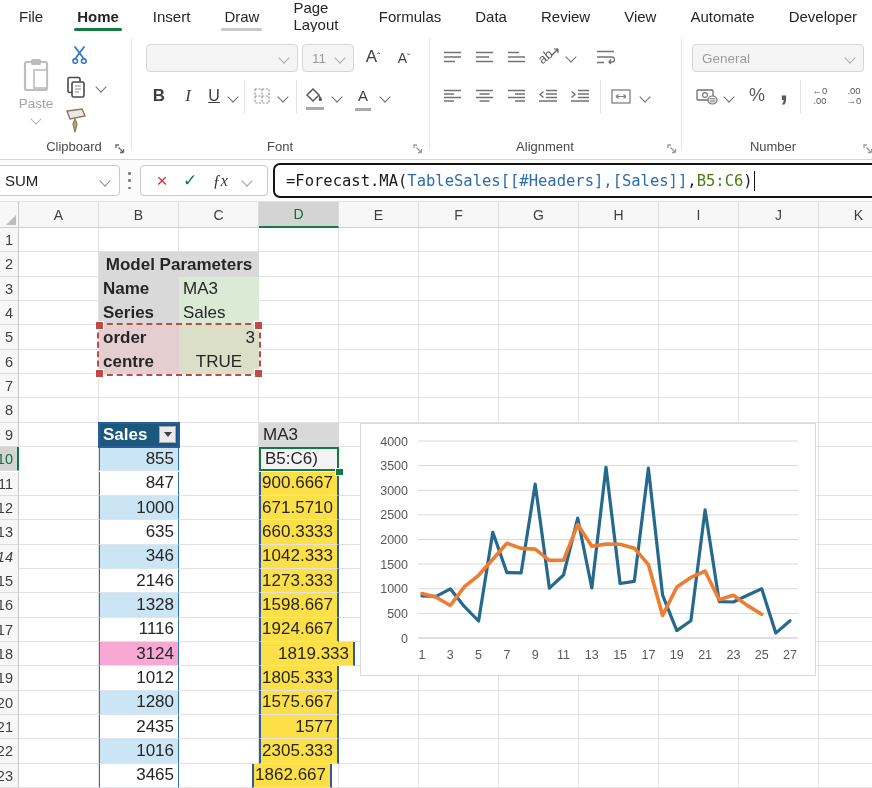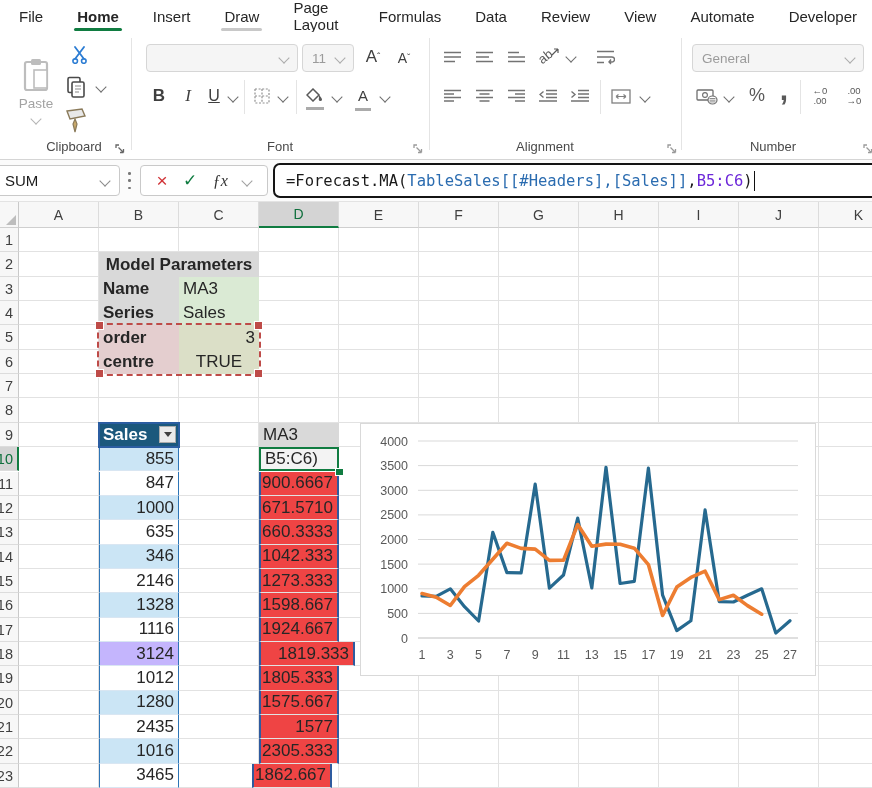--- a/index.html
+++ b/index.html
@@ -47,21 +47,21 @@
   .gridbg{position:absolute;left:19px;top:228px;width:853px;height:560px;z-index:0;
     background:repeating-linear-gradient(to right,transparent 0 79px,#E2E2E2 79px 80px),
                repeating-linear-gradient(to bottom,transparent 0 23.35px,#E2E2E2 23.35px 24.35px)}
   .cell{position:absolute;box-sizing:border-box;font-size:17px;display:flex;align-items:center;padding:0 4px;white-space:nowrap;overflow:hidden;z-index:2;background:#fff}
   .param-title{background:#D9D9D9;font-weight:bold;justify-content:center}
   .param-label{font-weight:bold}
   .sales-header{background:#1B587C;color:#fff;font-weight:bold;outline:2.2px solid #2B5DA1;outline-offset:-1px;z-index:3}
   .filterbtn{position:absolute;right:3px;top:3.5px;width:17px;height:17px;background:#EAEAEA;border:1px solid #ABABAB;box-sizing:border-box;display:flex;align-items:center;justify-content:center}
   .filterbtn i{width:0;height:0;border-left:4px solid transparent;border-right:4px solid transparent;border-top:5px solid #3F3F3F}
   .sales-cell{border-left:1.4px solid #2E75B6;border-right:1.4px solid #2E75B6;border-bottom:1px solid #D9E6F2;justify-content:flex-end}
-  .ma3-cell{background:#ef4444;border-left:2px solid #2E5B9F;border-right:2px solid #2E5B9F;border-bottom:1px solid #E2E2E2;justify-content:flex-end}
+  .ma3-cell{background:#fde047;border-left:2px solid #2E5B9F;border-right:2px solid #2E5B9F;border-bottom:1px solid #E2E2E2;justify-content:flex-end}
   .edit-cell{background:#F3F3F3;border:2.4px solid #107C41;z-index:4}
   .fillhandle{position:absolute;width:6.5px;height:6.5px;background:#107C41;border:1.2px solid #fff;z-index:5}
   .range-sel{position:absolute;border:2.6px dashed #BE4B48;box-sizing:border-box;z-index:3;pointer-events:none}
   .rhandle{position:absolute;width:6.5px;height:6.5px;background:#BE4B48;border:1.2px solid #fff;z-index:4}
   .chartbox{position:absolute;left:360px;top:423px;width:456px;height:253px;background:#fff;border:1px solid #D9D9D9;box-sizing:border-box;z-index:6}
   .chartbox svg text{font-family:"Liberation Sans",sans-serif;font-size:12.5px;fill:#595959}
 </style>
 </head>
 <body>
 
@@ -345,21 +345,21 @@
         <i></i>
         <i></i>
         <i></i>
       </div>
     <div class="fxgroup">
       <span class="xglyph">×</span>
       <span class="vglyph">✓</span>
       <span class="fxglyph">ƒx</span>
       <span class="chev" style="border-color:#a0a0a0"></span>
     </div>
-    <div class="finput"><span style="color: rgb(26, 26, 26);">=Forecast.MA(</span><span style="color: rgb(43, 108, 176);">TableSales[[#Headers],[Sales]]</span><span style="color: rgb(26, 26, 26);">,</span><span style="color: #6d28d9;">B5:C6</span><span style="color: rgb(26, 26, 26);">)</span><span class="caret"></span></div>
+    <div class="finput"><span style="color: rgb(26, 26, 26);">=Forecast.MA(</span><span style="color: rgb(43, 108, 176);">TableSales[[#Headers],[Sales]]</span><span style="color: rgb(26, 26, 26);">,</span><span style="color: #4d7c0f;">B5:C6</span><span style="color: rgb(26, 26, 26);">)</span><span class="caret"></span></div>
   </div>
 
   <div class="corner"></div>
   <div id="colheads">
       <div class="colhead" style="left: 19px; width: 80px;">A</div>
       <div class="colhead" style="left: 99px; width: 80px;">B</div>
       <div class="colhead" style="left: 179px; width: 80px;">C</div>
       <div class="colhead active" style="left: 259px; width: 80px;">D</div>
       <div class="colhead" style="left: 339px; width: 80px;">E</div>
       <div class="colhead" style="left: 419px; width: 80px;">F</div>
@@ -402,21 +402,21 @@
       </div>
       <div class="rowhead" style="top: 471.5px; height: 24.35px;">
         <span class="num" style="line-height: 24.35px;">11</span>
       </div>
       <div class="rowhead" style="top: 495.85px; height: 24.35px;">
         <span class="num" style="line-height: 24.35px;">12</span>
       </div>
       <div class="rowhead" style="top: 520.2px; height: 24.35px;">
         <span class="num" style="line-height: 24.35px;">13</span>
       </div>
-      <div class="rowhead" style="top: 544.55px; height: 37px;">
+      <div class="rowhead" style="top: 544.55px; height: 37px; font-style: italic;">
         <span class="num" style="line-height: 24.35px;">14</span>
       </div>
       <div class="rowhead" style="top: 568.9px; height: 24.35px;">
         <span class="num" style="line-height: 24.35px;">15</span>
       </div>
       <div class="rowhead" style="top: 593.25px; height: 24.35px;">
         <span class="num" style="line-height: 24.35px;">16</span>
       </div>
       <div class="rowhead" style="top: 617.6px; height: 24.35px;">
         <span class="num" style="line-height: 24.35px;">17</span>
@@ -458,21 +458,21 @@
         </div>
       </div>
       <div class="cell sales-cell" style="left: 99px; top: 447.15px; width: 80px; height: 24.35px; background: rgb(203, 229, 245);">855</div>
       <div class="cell sales-cell" style="left: 99px; top: 471.5px; width: 80px; height: 24.35px; background: rgb(255, 255, 255);">847</div>
       <div class="cell sales-cell" style="left: 99px; top: 495.85px; width: 80px; height: 24.35px; background: rgb(203, 229, 245);">1000</div>
       <div class="cell sales-cell" style="left: 99px; top: 520.2px; width: 80px; height: 24.35px; background: rgb(255, 255, 255);">635</div>
       <div class="cell sales-cell" style="left: 99px; top: 544.55px; width: 80px; height: 24.35px; background: rgb(203, 229, 245);">346</div>
       <div class="cell sales-cell" style="left: 99px; top: 568.9px; width: 80px; height: 24.35px; background: rgb(255, 255, 255);">2146</div>
       <div class="cell sales-cell" style="left: 99px; top: 593.25px; width: 80px; height: 24.35px; background: rgb(203, 229, 245);">1328</div>
       <div class="cell sales-cell" style="left: 99px; top: 617.6px; width: 80px; height: 24.35px; background: rgb(255, 255, 255);">1116</div>
-      <div class="cell sales-cell" style="left: 99px; top: 641.95px; width: 80px; height: 24.35px; background: #c4b5fd;">3124</div>
+      <div class="cell sales-cell" style="left: 99px; top: 641.95px; width: 80px; height: 24.35px; background: #f9a8d4;">3124</div>
       <div class="cell sales-cell" style="left: 99px; top: 666.3px; width: 80px; height: 24.35px; background: rgb(255, 255, 255);">1012</div>
       <div class="cell sales-cell" style="left: 99px; top: 690.65px; width: 80px; height: 24.35px; background: rgb(203, 229, 245);">1280</div>
       <div class="cell sales-cell" style="left: 99px; top: 715px; width: 80px; height: 24.35px; background: rgb(255, 255, 255);">2435</div>
       <div class="cell sales-cell" style="left: 99px; top: 739.35px; width: 80px; height: 24.35px; background: rgb(203, 229, 245);">1016</div>
       <div class="cell sales-cell" style="left: 99px; top: 763.7px; width: 80px; height: 24.35px; background: rgb(255, 255, 255);">3465</div>
       <div class="cell" style="left: 259px; top: 422.8px; width: 80px; height: 24.35px; background: rgb(217, 217, 217);">MA3</div>
       <div class="cell edit-cell" style="left: 259px; top: 447.15px; width: 80px; height: 24.35px;">B5:C6)</div>
       <div class="fillhandle" style="left: 335px; top: 467.5px;"></div>
       <div class="cell ma3-cell" style="left: 259px; top: 471.5px; width: 80px; height: 24.35px;">900.6667</div>
       <div class="cell ma3-cell" style="left: 259px; top: 495.85px; width: 80px; height: 24.35px;">671.5710</div>

